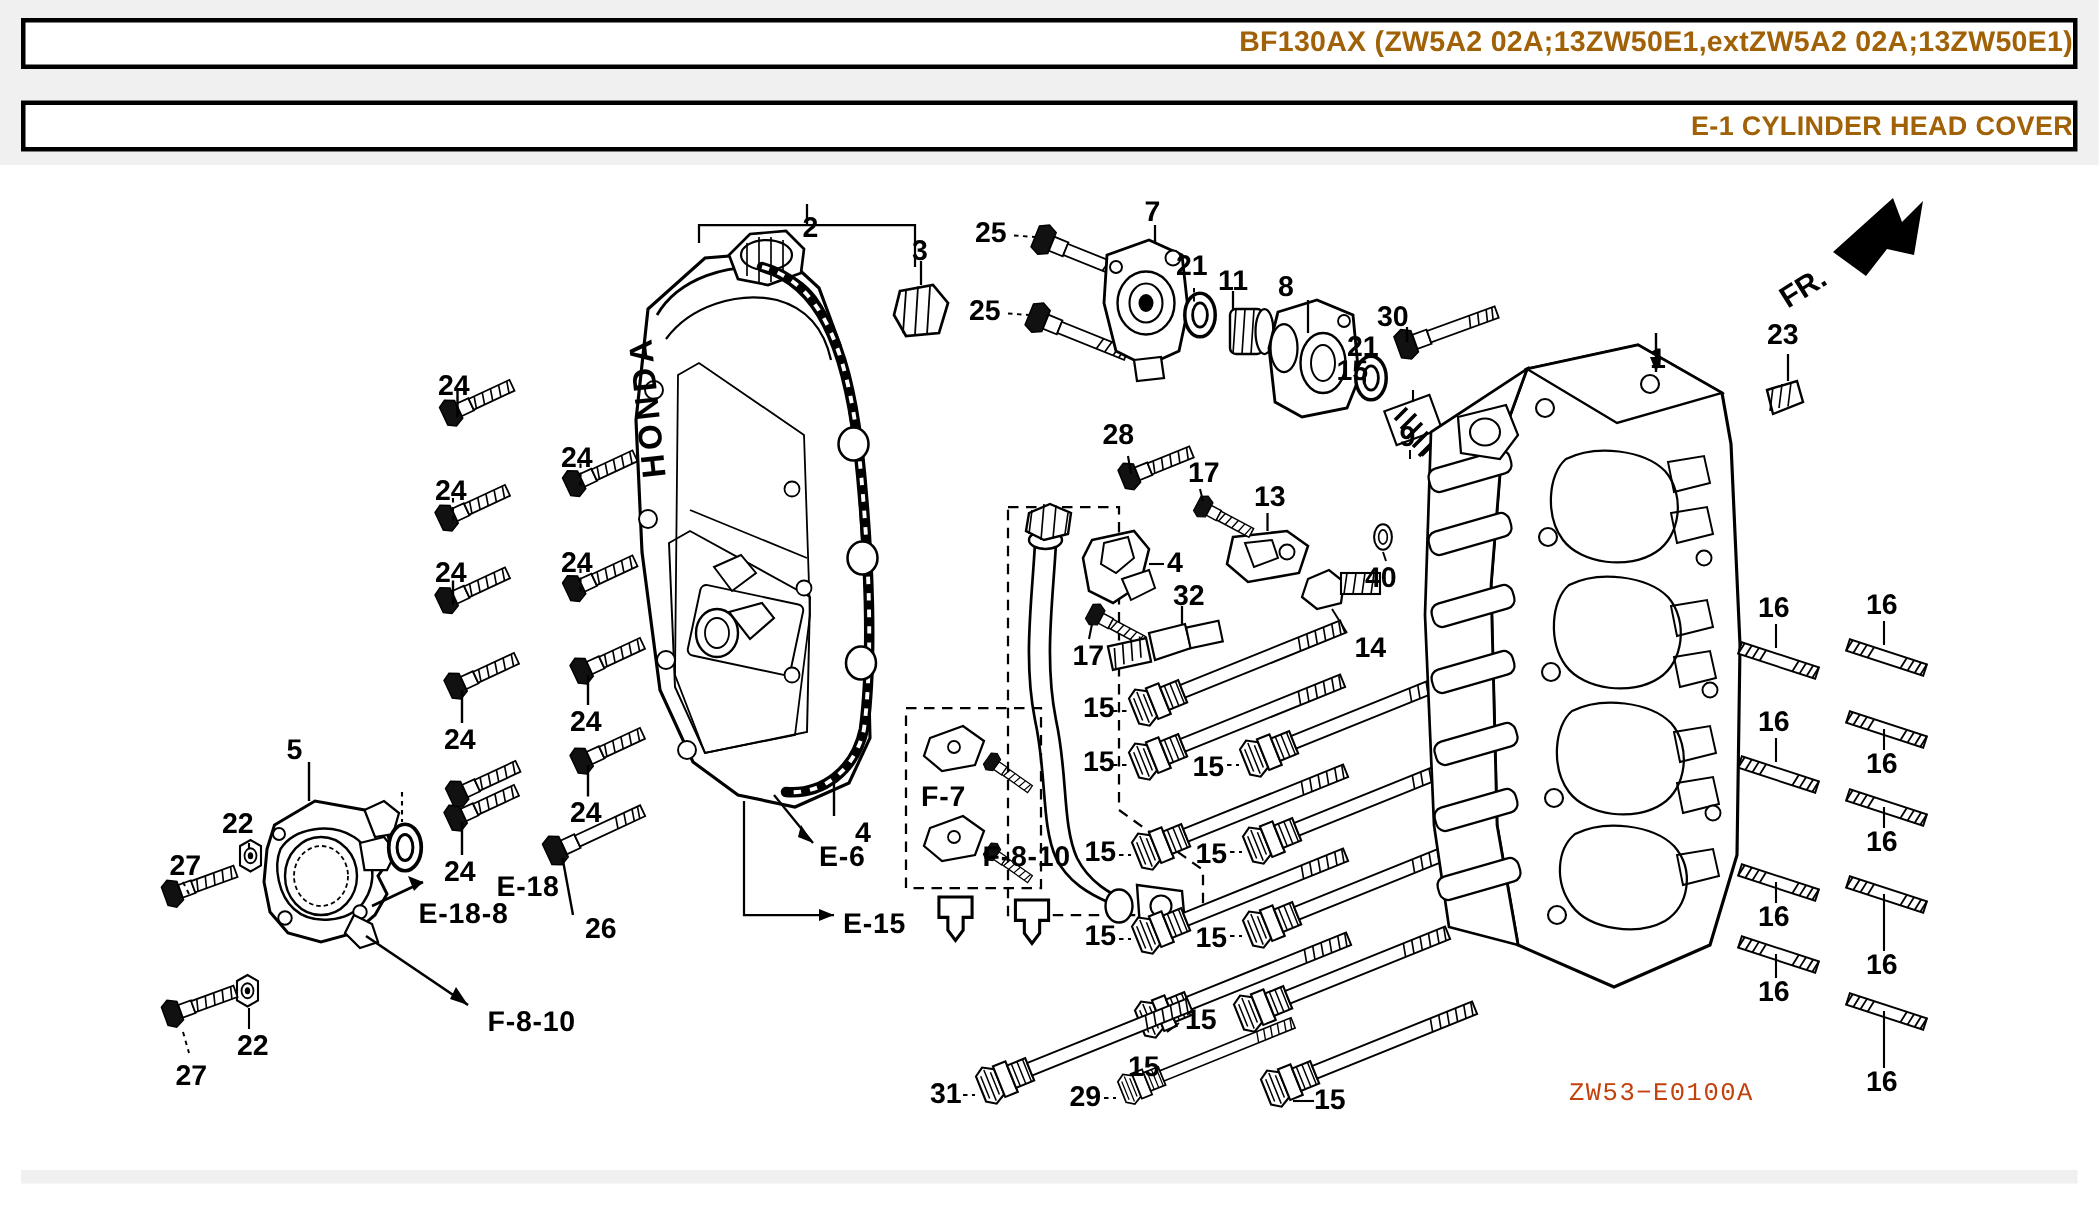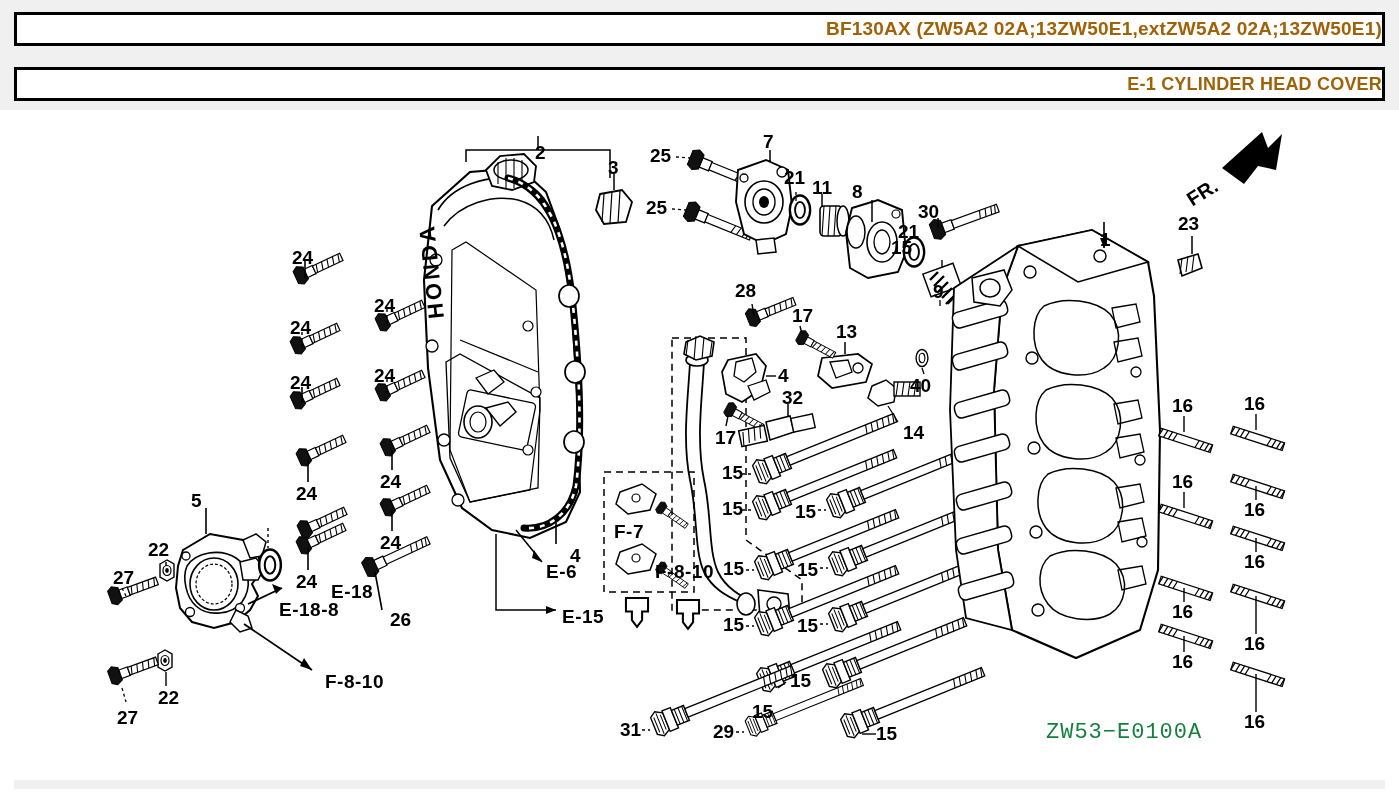--- a/index.html
+++ b/index.html
@@ -56,23 +56,23 @@
     font-weight:bold;
     font-size:19px;
     color:#000;
     white-space:nowrap;
     line-height:1;
     letter-spacing:0.5px;
   }
   .code{
     position:absolute;
     font-family:"Liberation Mono",monospace;
-    font-size:22px;
+    font-size:17px;
     letter-spacing:1px;
-    color:#15803d;
+    color:#c2410c;
     white-space:nowrap;
   }
   .frtxt{
     position:absolute;
     font-family:"Liberation Sans",sans-serif;
     font-weight:bold;
     font-size:20px;
     color:#000;
     transform:rotate(-32deg);
     transform-origin:left bottom;

